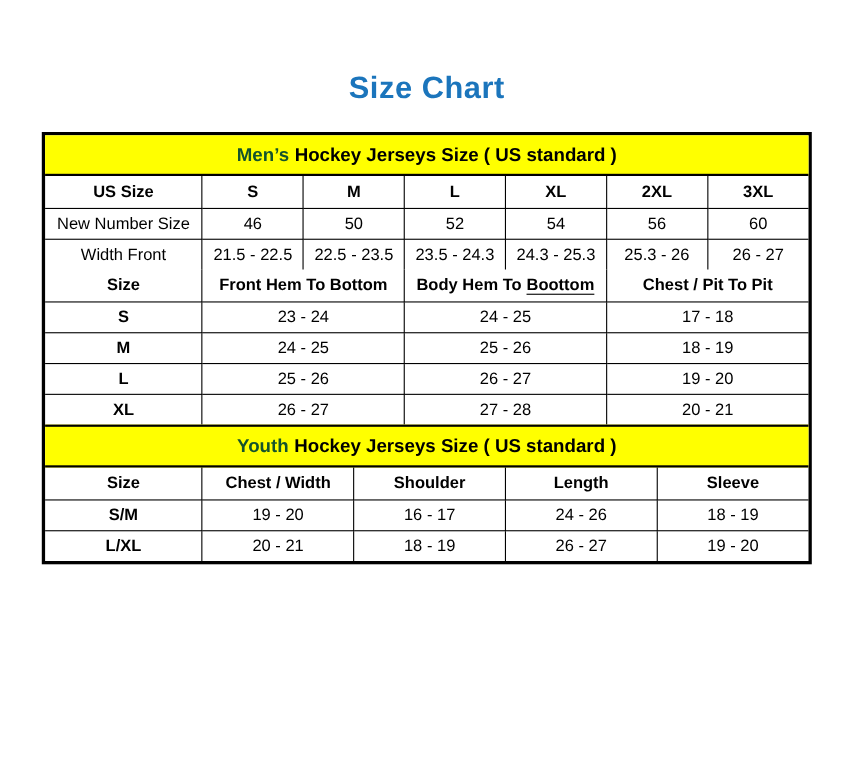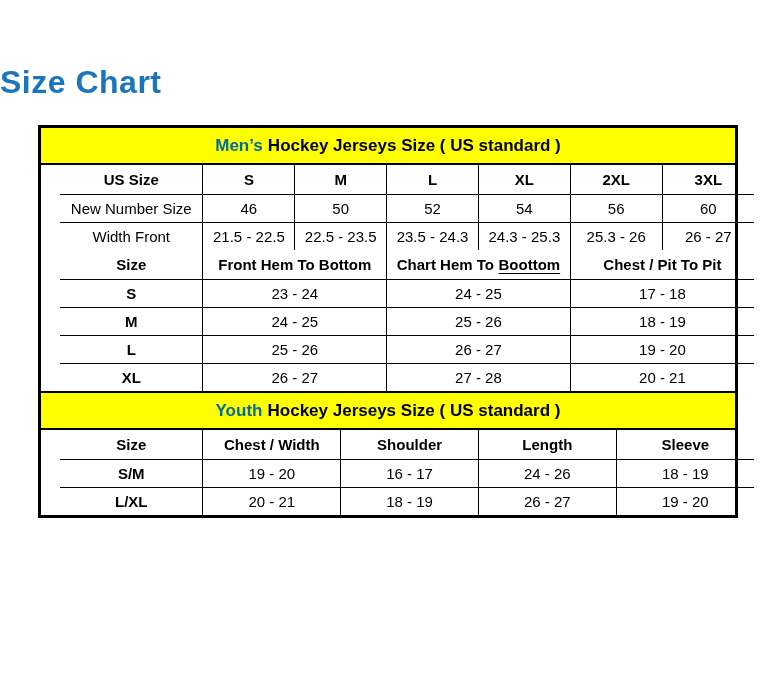--- a/index.html
+++ b/index.html
@@ -6,23 +6,23 @@
     margin: 0;
     padding: 0;
     background: #ffffff;
     width: 776px;
     height: 692px;
     font-family: "Liberation Sans", sans-serif;
     color: #000;
   }
   .page-title {
     color: #1B75BC;
-    font-size: 32px;
+    font-size: 28px;
     font-weight: bold;
-    text-align: left;
+    text-align: center;
     margin: 64px 0 24px 0;
     letter-spacing: 0.5px;
   }
   .chart-container {
     width: 700px;
     margin: 0 auto;
     border: 3px solid #000;
     box-sizing: border-box;
   }
   .section-header {
@@ -30,28 +30,27 @@
     text-align: center;
     font-size: 17px;
     font-weight: bold;
     padding: 8px 0 7px 0;
     border-bottom: 2px solid #000;
   }
   .section-header.mid {
     border-top: 2px solid #000;
   }
   .hl {
-    color: #0369a1;
+    color: #14532d;
     margin-right: 0.30em;
   }
   table {
     width: 100%;
     border-collapse: collapse;
     table-layout: fixed;
-    margin-left: 19px;
   }
   th, td {
     border: 1.5px solid #000;
     text-align: center;
     vertical-align: middle;
     font-size: 15px;
     padding: 3px 2px;
   }
   th { font-weight: bold; height: 23px; }
   td { font-weight: normal; height: 21px; }
@@ -125,21 +124,21 @@
     <colgroup>
       <col style="width:20.6%">
         <col style="width:26.4667%">
         <col style="width:26.4667%">
         <col style="width:26.4667%">
     </colgroup>
     <tbody>
         <tr>
       <th>Size</th>
       <th>Front Hem To Bottom</th>
-      <th><span>Chart Hem To</span><span class="squiggle">Boottom</span></th>
+      <th><span>Body Hem To</span><span class="squiggle">Boottom</span></th>
       <th>Chest / Pit To Pit</th>
     </tr>
     <tr>
       <td class="bold-label">S</td>
       <td>23 - 24</td>
       <td>24 - 25</td>
       <td>17 - 18</td>
     </tr>
     <tr>
       <td class="bold-label">M</td>

